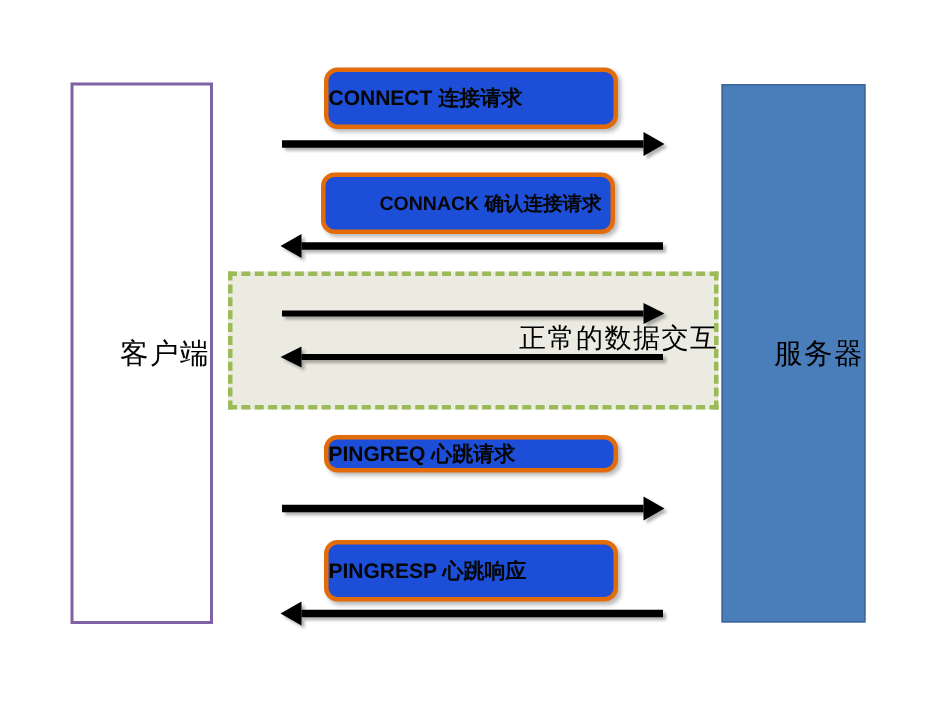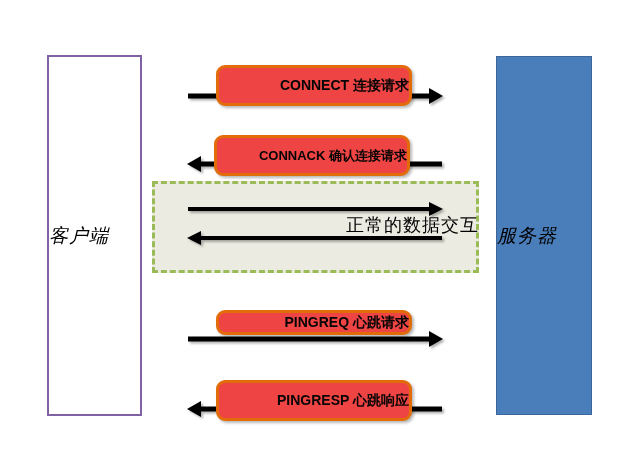--- a/index.html
+++ b/index.html
@@ -21,22 +21,21 @@
     width: 621px;
     height: 472px;
   }
 
   
   .lifeline {
     position: absolute;
     box-sizing: border-box;
     display: flex;
     align-items: center;
-    justify-content: flex-start;
-    font-style: italic;
+    justify-content: flex-end;
   }
 
   .lifeline-label {
     font-family: "Liberation Serif", "DejaVu Serif", serif;
     font-size: 19px;
     color: #000000;
     letter-spacing: 1px;
     white-space: nowrap;
   }
 
@@ -49,21 +48,20 @@
     border: 2px solid #7E62A4;
   }
 
   #server-box {
     left: 481px;
     top: 56px;
     width: 96px;
     height: 359px;
     background: #4A7EBB;
     border: 1px solid #3C6699;
-    margin-left: 15px;
   }
 
   
   #data-region {
     position: absolute;
     left: 152px;
     top: 181px;
     width: 327px;
     height: 92px;
     box-sizing: border-box;
@@ -88,28 +86,27 @@
   .arrow {
     position: absolute;
     height: 20px;
   }
   .arrow svg { display: block; overflow: visible; }
 
   
   .msg-pill {
     position: absolute;
     box-sizing: border-box;
-    background: #ef4444;
+    background: #1d4ed8;
     border: 3px solid #E36C0A;
     border-radius: 9px;
     display: flex;
     align-items: center;
-    justify-content: flex-end;
+    justify-content: flex-start;
     box-shadow: 2px 2px 3px rgba(0,0,0,0.28);
-    margin-top: 20px;
   }
   .msg-pill-text {
     font-family: "Liberation Sans", "DejaVu Sans", sans-serif;
     font-weight: bold;
     font-size: 14px;
     color: #050505;
     white-space: nowrap;
     letter-spacing: 0px;
   }
 </style>
@@ -211,21 +208,21 @@
         <line x1="15" y1="10" x2="256" y2="10" stroke="#000000" stroke-width="5"></line>
         <polygon points="15,2 1,10 15,18" fill="#000000"></polygon>
       </g>
     </svg>
   </div>
 
   <div class="msg-pill" style="left:216px; top:45px; width:196px; height:41px;">
     <span class="msg-pill-text">CONNECT 连接请求</span>
   </div>
 
-  <div class="msg-pill" style="left:214px; top:115px; width:196px; height:41px;">
+  <div class="msg-pill" style="left:214px; top:115px; width:196px; height:41px;padding-left:36px;">
     <span class="msg-pill-text" style="font-size:13px;">CONNACK 确认连接请求</span>
   </div>
 
   <div class="msg-pill" style="left:216px; top:290px; width:196px; height:25px;">
     <span class="msg-pill-text">PINGREQ 心跳请求</span>
   </div>
 
   <div class="msg-pill" style="left:216px; top:360px; width:196px; height:41px;">
     <span class="msg-pill-text">PINGRESP 心跳响应</span>
   </div>

